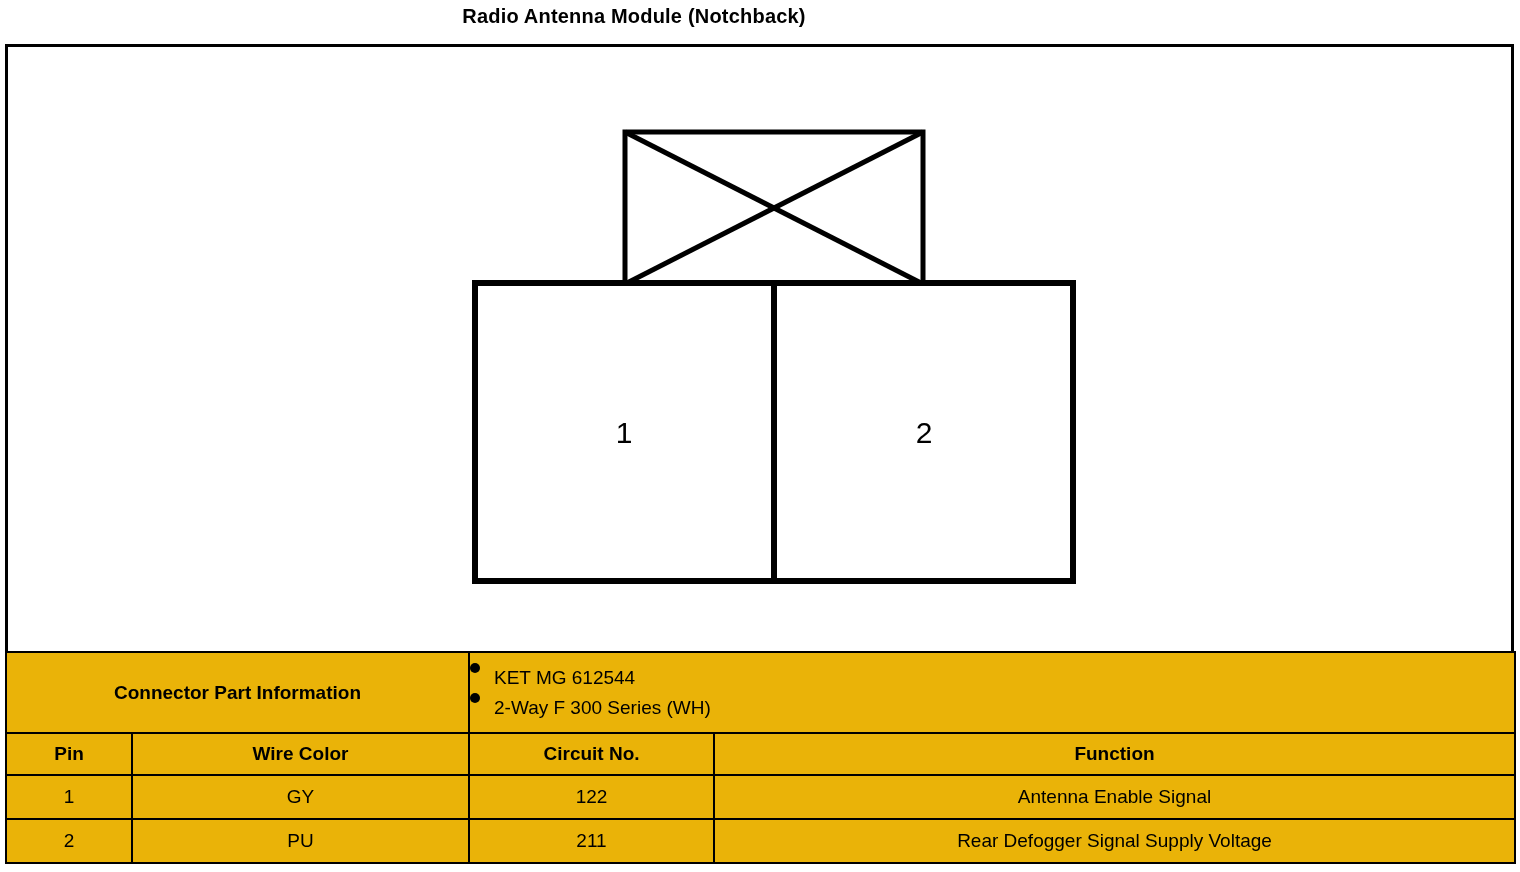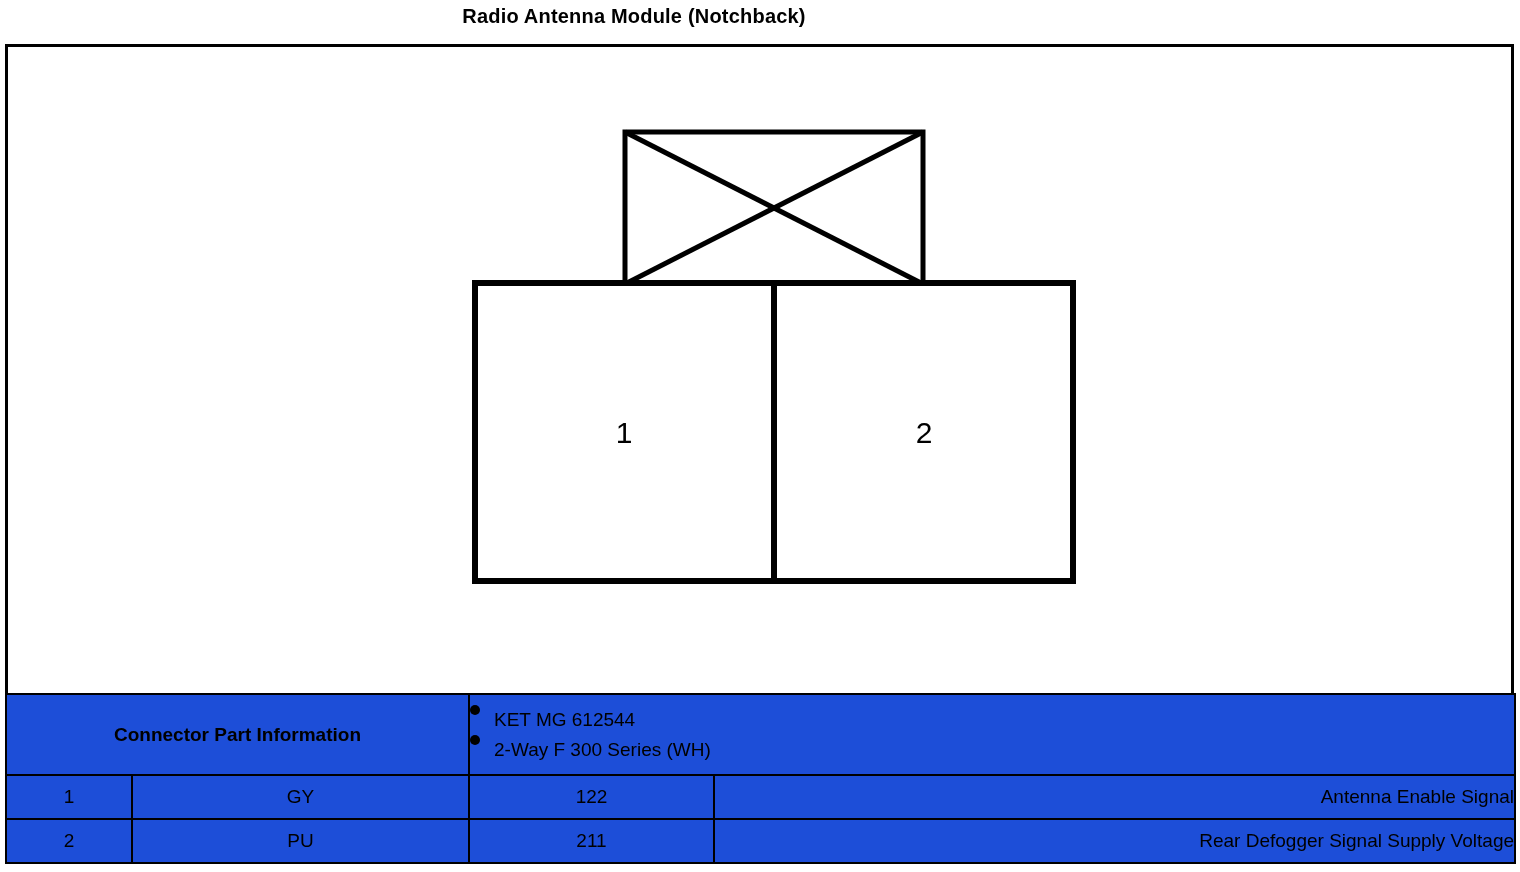--- a/index.html
+++ b/index.html
@@ -63,21 +63,21 @@
   }
 
   
   .info-table {
     position: absolute;
     left: -3px;
     bottom: -3px;
     width: 1509px;
     border-collapse: collapse;
     table-layout: fixed;
-    background: #1d4ed8;
+    background: #eab308;
   }
   .info-table td, .info-table th {
     border: 2px solid #000000;
     padding: 0;
     vertical-align: middle;
   }
   .col-pin      { width: 126px; }
   .col-wire     { width: 337px; }
   .col-circuit  { width: 245px; }
   .col-function { width: 801px; }
@@ -113,21 +113,21 @@
     font-size: 19px;
     font-weight: bold;
   }
 
   .data-row td { height: 42px; }
   .cell-center {
     text-align: center;
     font-size: 19px;
   }
   .cell-left {
-    text-align: right;
+    text-align: center;
     font-size: 19px;
     padding-left: 8px;
   }
 </style>
 </head>
 <body>
 
 <div class="page-title">Radio Antenna Module (Notchback)</div>
 
 <div class="frame">
@@ -162,20 +162,26 @@
             <span class="cpi-bullet"></span>
             <span>KET MG 612544</span>
           </div>
           <div class="cpi-item">
             <span class="cpi-bullet"></span>
             <span>2-Way F 300 Series (WH)</span>
           </div>
         </td>
       </tr>
 
+      <tr class="hdr-row">
+        <th class="hdr-cell">Pin</th>
+        <th class="hdr-cell">Wire Color</th>
+        <th class="hdr-cell">Circuit No.</th>
+        <th class="hdr-cell">Function</th>
+      </tr>
 
       <tr class="data-row">
         <td class="cell-center">1</td>
         <td class="cell-center">GY</td>
         <td class="cell-center">122</td>
         <td class="cell-left">Antenna Enable Signal</td>
       </tr>
 
       <tr class="data-row">
         <td class="cell-center">2</td>

